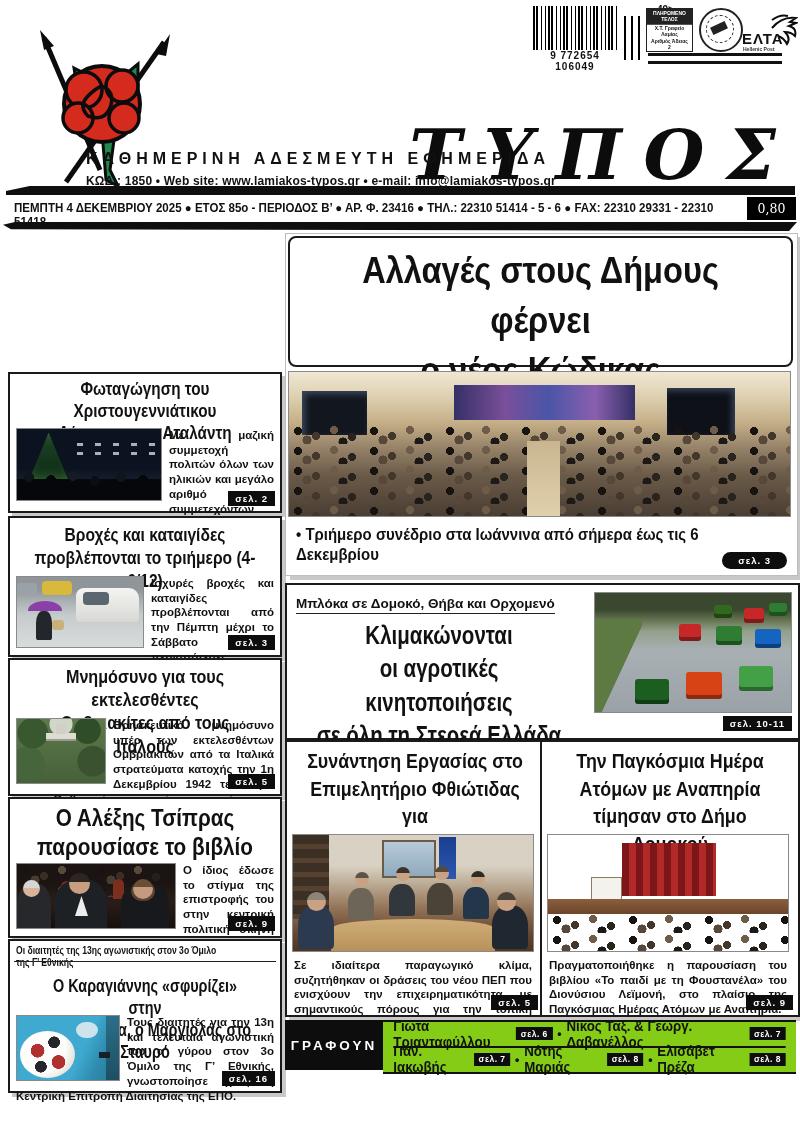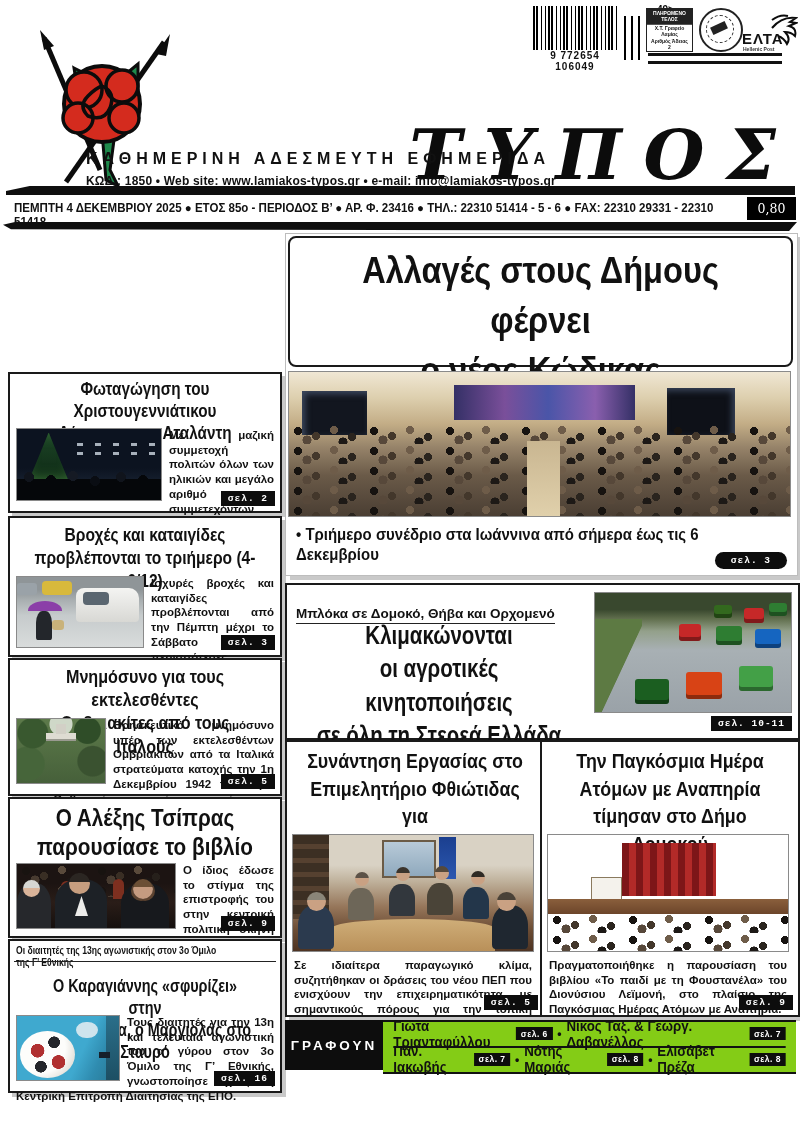--- a/index.html
+++ b/index.html
@@ -37,21 +37,21 @@
   .roundstamp .inner{position:absolute;left:5px;top:5px;width:26px;height:26px;border:1px dashed #333;border-radius:50%;}
   .roundstamp .core{position:absolute;left:10px;top:14px;width:16px;height:8px;background:#222;transform:rotate(-25deg);}
   .elta{left:742px;top:14px;width:56px;height:40px;}
   .elta .txt{position:absolute;left:0;top:16px;font-size:15px;font-weight:bold;letter-spacing:1px;}
   .elta .sub{position:absolute;left:1px;top:32px;font-size:5px;font-weight:bold;color:#333;}
   .stamp-rule1{left:648px;top:53px;width:134px;height:3px;background:#111;}
   .stamp-rule2{left:648px;top:61px;width:134px;height:3px;background:#111;}
 
   
   .nbox{position:absolute;border:2px solid #1a1a1a;background:#fff;box-shadow:4px 4px 0 #c9c9c9;}
-  .ptag{position:absolute;background:#0d0d0d;color:#fff;font-size:9.5px;font-weight:bold;padding:2px 7px;letter-spacing:1px;font-family:Liberation Mono, monospace;}
+  .ptag{position:absolute;background:#0d0d0d;color:#fff;font-size:9.5px;font-weight:bold;padding:2px 7px;letter-spacing:1px;}
   .body-txt{font-size:11.5px;font-weight:bold;line-height:1.28;text-align:justify;}
   .photo{position:absolute;overflow:hidden;border:1px solid #8a8a8a;box-sizing:border-box;}
 
   
   .offer{left:8px;top:233px;width:270px;height:130px;}
   .offer-title{margin:6px auto 0;text-align:center;font-size:26px;font-weight:bold;}
   .offer-title span{display:inline-block;border-bottom:1.5px solid #444;padding:0 14px 3px;}
   .offer-body{margin-top:5px;text-align:center;font-size:13.5px;font-weight:bold;line-height:1.4;transform:scaleX(.97);}
 
   
@@ -75,21 +75,21 @@
   
   .mainwrap{left:285px;top:233px;width:511px;height:341px;box-shadow:5px 4px 0 #c9c9c9;border:1px solid #bdbdbd;background:#fff;}
   .headbox{position:absolute;left:2px;top:2px;width:501px;height:127px;border:2.5px solid #1a1a1a;border-radius:8px;background:#fff;}
   .headline{position:absolute;left:0;top:8px;width:100%;text-align:center;font-size:37px;font-weight:bold;line-height:1.35;transform:scaleX(.88);}
   .conf-photo{left:2px;top:137px;width:503px;height:146px;}
   .bullet-line{position:absolute;left:10px;top:291px;width:495px;font-size:17px;font-weight:bold;transform:scaleX(.88);transform-origin:left;}
   .main-ptag{right:10px;top:318px;border-radius:10px;padding:3px 16px;}
 
   
   .farm{left:285px;top:583px;width:511px;height:153px;}
-  .farm-kick{position:absolute;left:9px;top:21px;font-size:13.5px;font-weight:bold;}
+  .farm-kick{position:absolute;left:9px;top:11px;font-size:13.5px;font-weight:bold;}
   .farm-kick span{display:inline-block;border-bottom:1.5px solid #222;padding-bottom:2px;}
   .farm-head{position:absolute;left:2px;top:34px;width:300px;text-align:center;font-size:25px;font-weight:bold;line-height:1.33;transform:scaleX(.82);}
   .tract-photo{right:6px;top:7px;width:198px;height:121px;}
   .farm-ptag{right:6px;top:131px;}
 
   
   .bs{width:256px;height:273px;}
   .bs1{left:285px;top:740px;}
   .bs2{left:540px;top:740px;width:256px;}
   .bs .ttl{position:absolute;left:0;top:5px;width:100%;text-align:center;font-size:21px;font-weight:bold;line-height:1.32;transform:scaleX(.85);}

